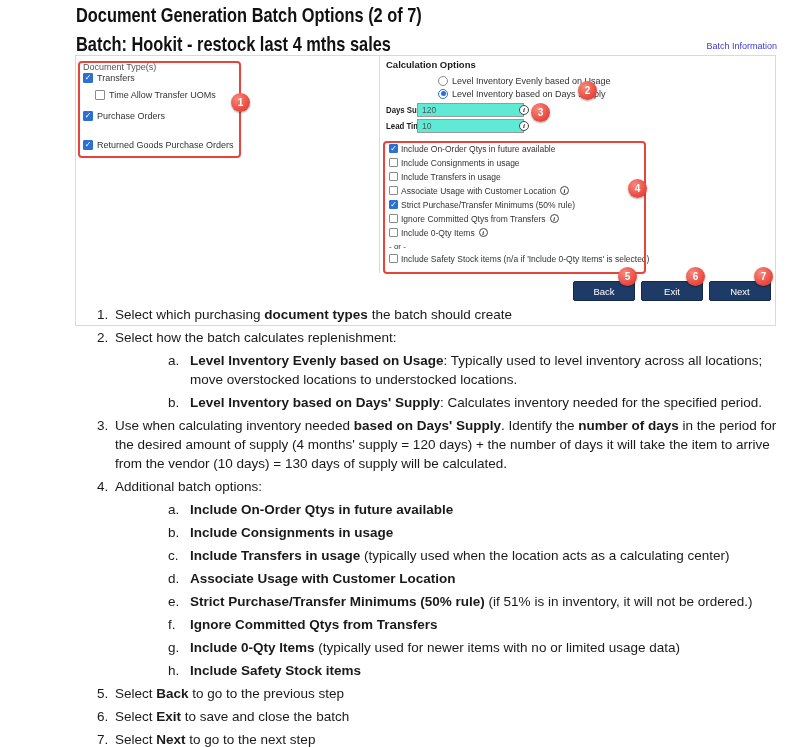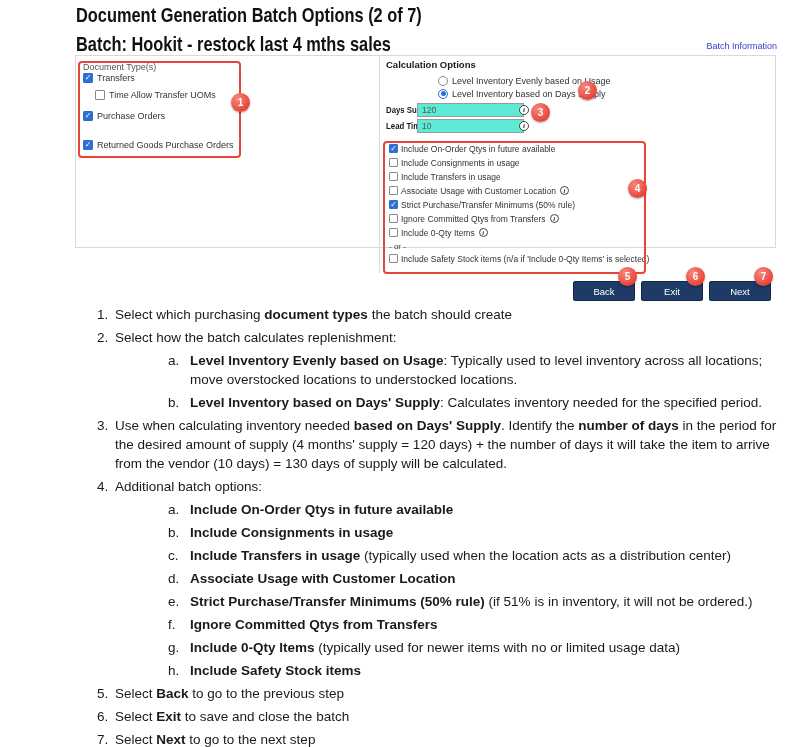--- a/index.html
+++ b/index.html
@@ -14,21 +14,21 @@
   #canvas{position:relative;width:797px;height:747px;background:#fff;overflow:hidden;text-decoration:underline;}
 
   
   .doc-title{position:absolute;left:76px;white-space:nowrap;font-weight:bold;color:#111;}
   .cond{display:inline-block;transform:scaleX(.78);transform-origin:0 50%;font-size:21px;letter-spacing:0px;}
   #title1{top:3px;}
   #title2{top:32px;}
   .bi-link{position:absolute;top:41px;right:20px;font-size:9px;color:var(--link);cursor:pointer;}
 
   
-  .shot{position:absolute;left:75px;top:55px;width:701px;height:193px;border:1px solid #d9d9d9;
+  .shot{position:absolute;left:75px;top:55px;width:701px;height:271px;border:1px solid #d9d9d9;
         font-size:9px;color:#333;overflow:visible;background:#fff;}
   .v-divider{position:absolute;left:303px;top:0;width:1px;height:217px;background:#d9d9d9;}
 
   
   .ann-box{position:absolute;border:2px solid var(--annotation);border-radius:4px;}
   #ann1{left:2px;top:5px;width:163px;height:97px;}
   #ann2{left:307px;top:85px;width:263px;height:133px;}
   .badge{position:absolute;width:19px;height:19px;border-radius:50%;
          background:radial-gradient(circle at 35% 30%, #f7877c, var(--annotation) 70%);
          color:#fff;font-size:10px;font-weight:bold;display:flex;align-items:center;justify-content:center;
@@ -253,21 +253,21 @@
       <div class="ins-row lvl2">
         <span class="ins-marker">a.</span>
         <div class="ins-text"><b>Include On-Order Qtys in future available</b></div>
       </div>
       <div class="ins-row lvl2">
         <span class="ins-marker">b.</span>
         <div class="ins-text"><b>Include Consignments in usage</b></div>
       </div>
       <div class="ins-row lvl2">
         <span class="ins-marker">c.</span>
-        <div class="ins-text"><b>Include Transfers in usage</b><span> (typically used when the location acts as a distribution center)</span></div>
+        <div class="ins-text"><b>Include Transfers in usage</b><span> (typically used when the location acts as a calculating center)</span></div>
       </div>
       <div class="ins-row lvl2">
         <span class="ins-marker">d.</span>
         <div class="ins-text"><b>Associate Usage with Customer Location</b></div>
       </div>
       <div class="ins-row lvl2">
         <span class="ins-marker">e.</span>
         <div class="ins-text"><b>Strict Purchase/Transfer Minimums (50% rule)</b><span> (if 51% is in inventory, it will not be ordered.)</span></div>
       </div>
       <div class="ins-row lvl2">

